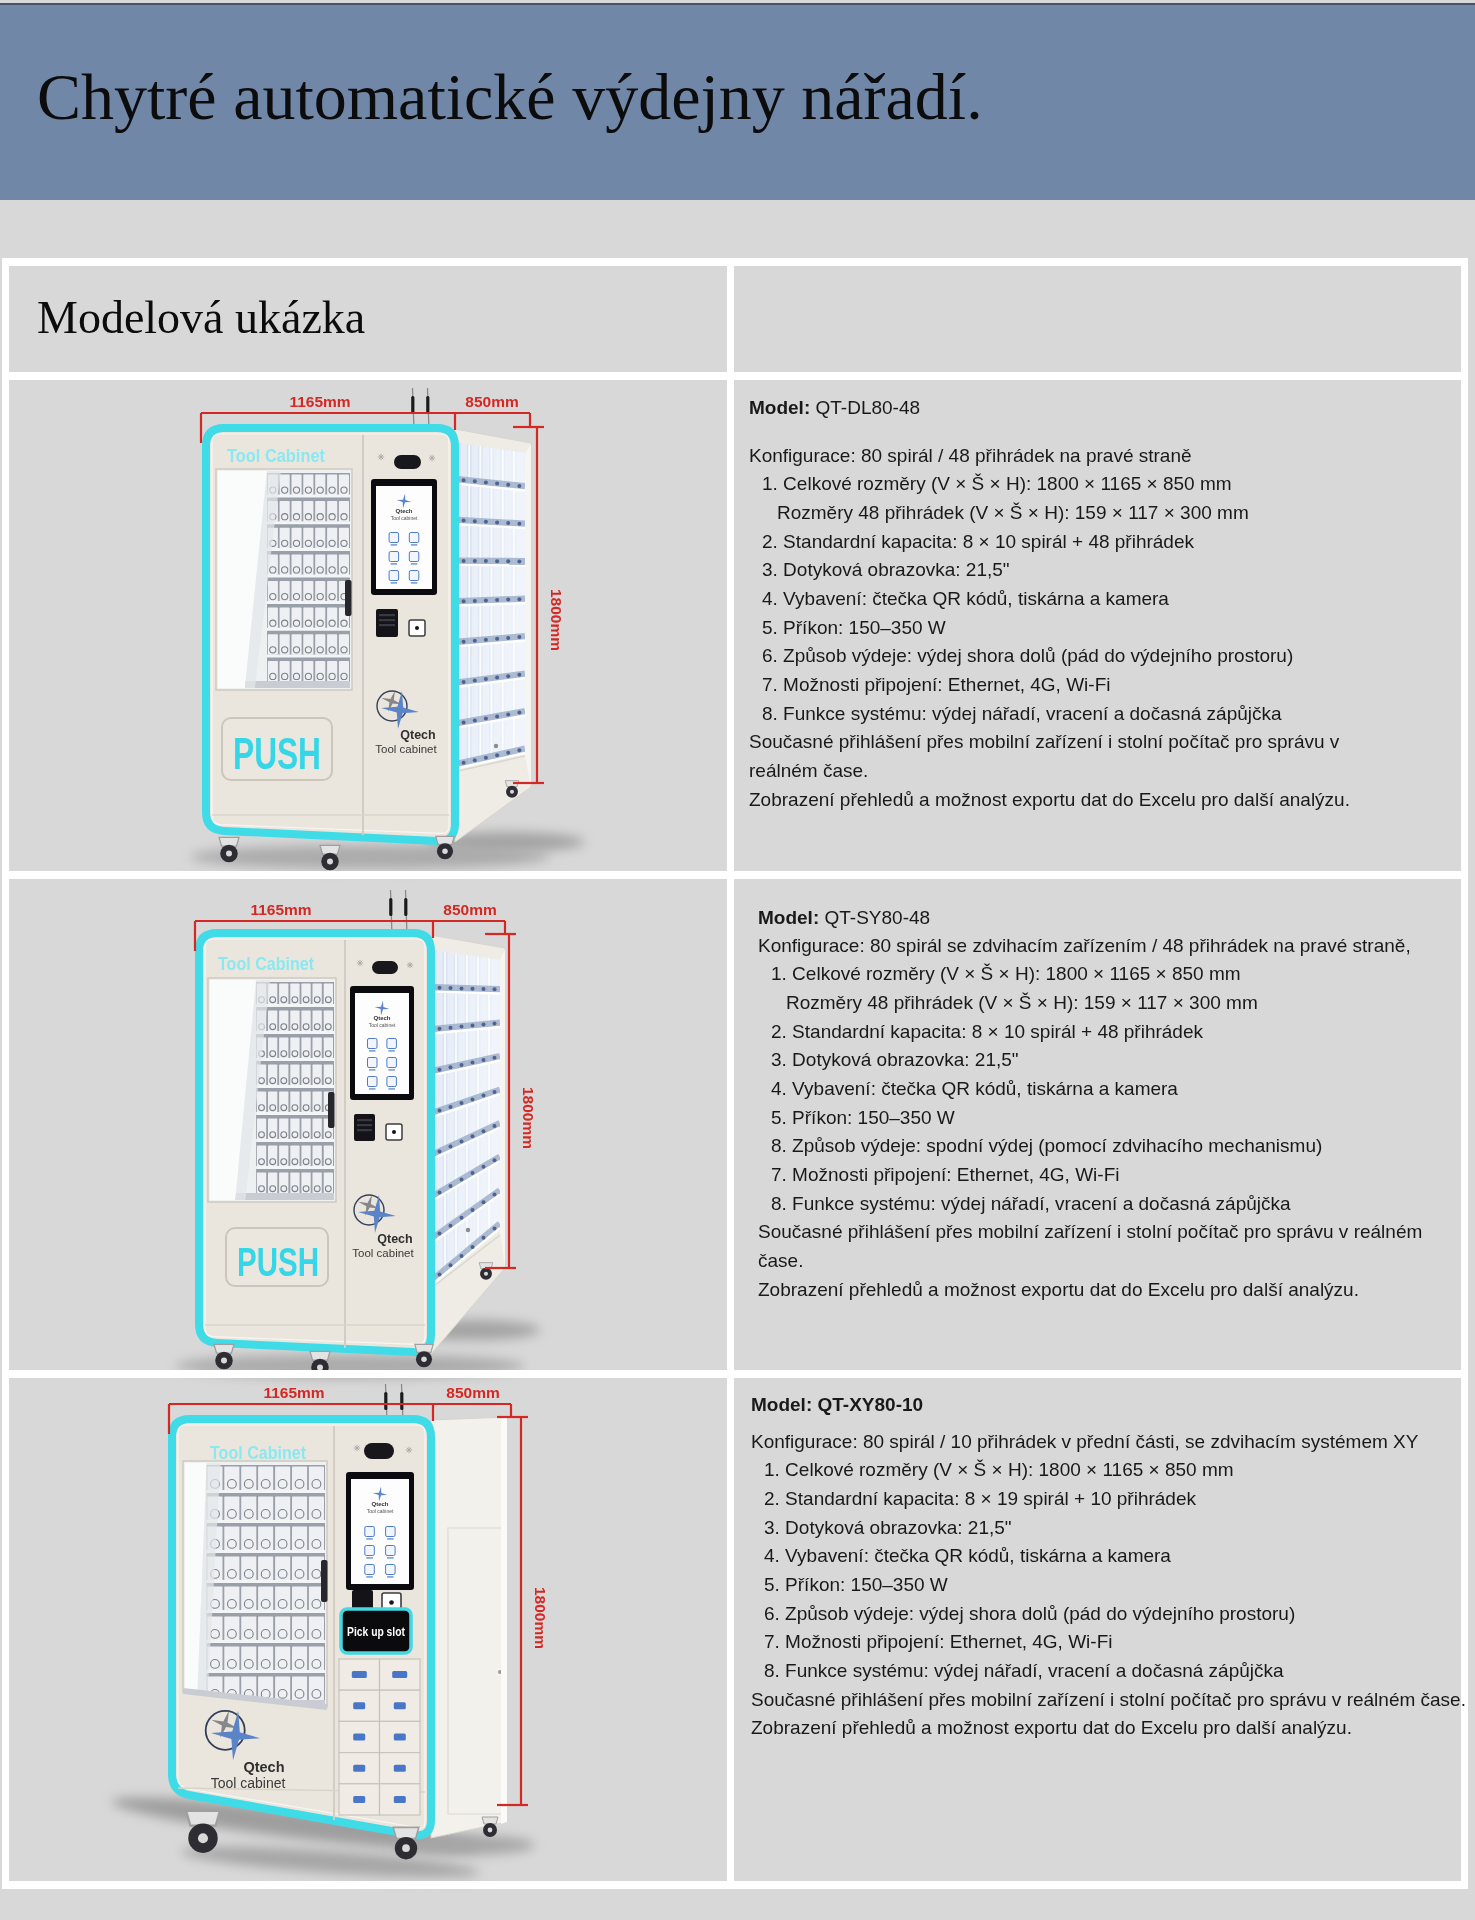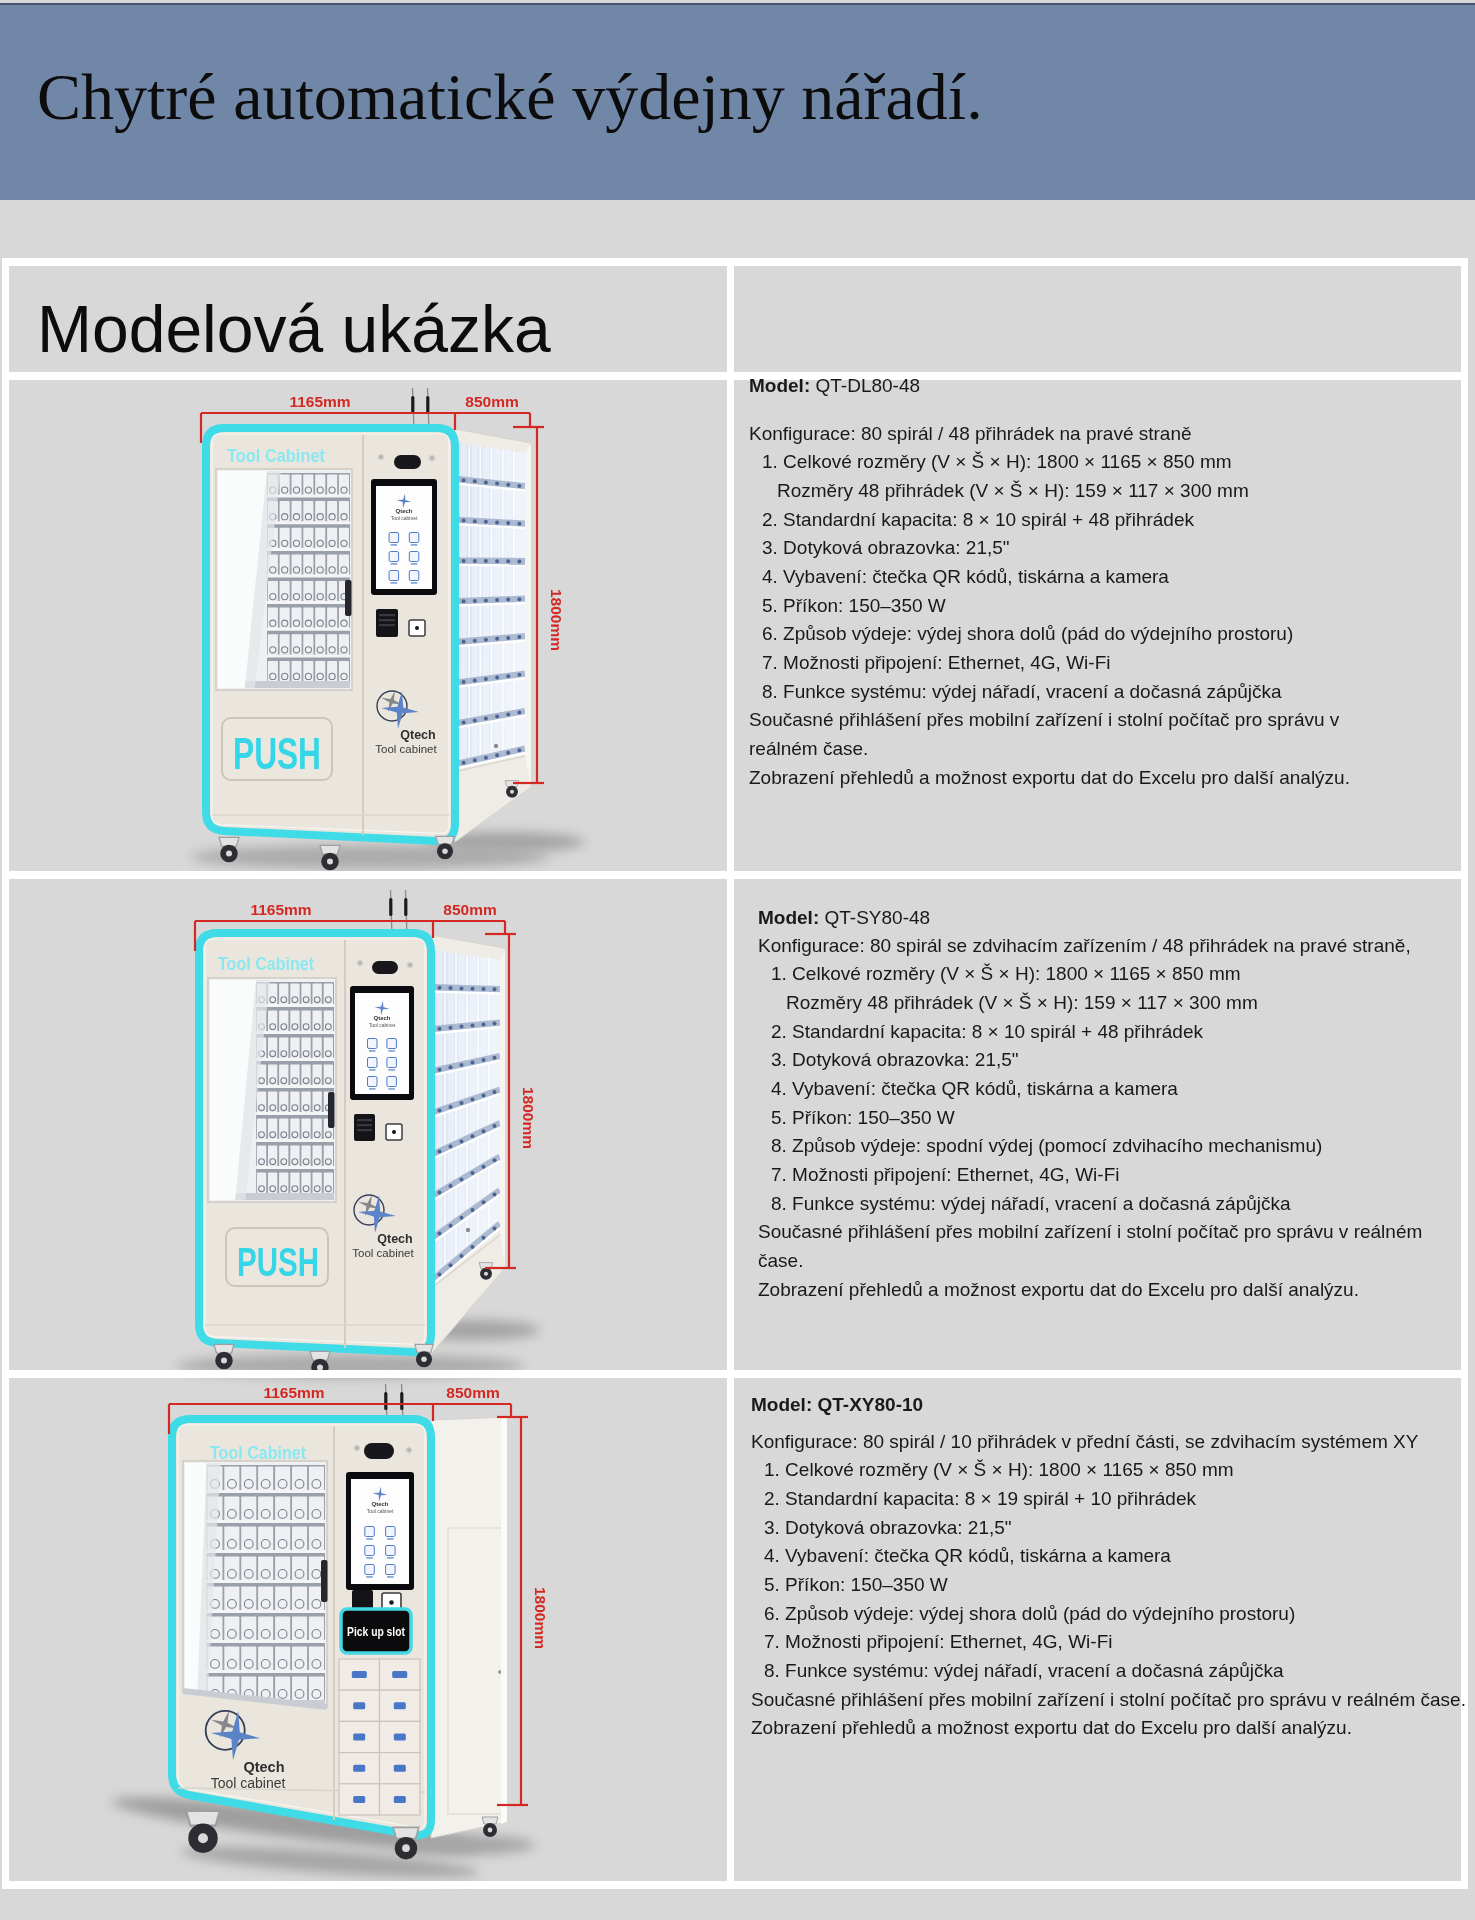--- a/index.html
+++ b/index.html
@@ -1,19 +1,19 @@
 <!DOCTYPE html>
 <html><head>
 <meta charset="utf-8">
 <style>
 html,body{margin:0;padding:0}
 #page{position:relative;width:1475px;height:1920px;background:#d8d8d8;overflow:hidden;font-family:"Liberation Sans",sans-serif}
 #band{position:absolute;left:0;top:3px;width:1475px;height:197px;background:#7187a8;border-top:2px solid #46526a;box-sizing:border-box}
 #title{position:absolute;left:37px;top:59px;font-family:"Liberation Serif",serif;font-size:66px;color:#0c0c0c;white-space:nowrap}
-.hdr{position:absolute;font-family:Liberation Sans, sans-serif;font-size:66px;color:#0c0c0c;white-space:nowrap}
+.hdr{position:absolute;font-family:Liberation Serif, serif;font-size:46px;color:#0c0c0c;white-space:nowrap}
 .bar{position:absolute;background:#ffffff}
 .spec{position:absolute;font-size:19px;line-height:28.66px;color:#191919;white-space:nowrap}
 .spec .i1{padding-left:13px}
 .spec .i2{padding-left:28px}
 b{font-weight:bold}
 </style>
 </head>
 <body>
 <div id="page">
 <div id="band"></div>
@@ -853,21 +853,21 @@
 </svg>
 <div class="bar" style="left:2px;top:258px;width:1466px;height:8px"></div>
 <div class="bar" style="left:2px;top:372px;width:1466px;height:8px"></div>
 <div class="bar" style="left:2px;top:871px;width:1466px;height:8px"></div>
 <div class="bar" style="left:2px;top:1370px;width:1466px;height:8px"></div>
 <div class="bar" style="left:2px;top:1881px;width:1466px;height:8px"></div>
 <div class="bar" style="left:2px;top:258px;width:7px;height:1631px"></div>
 <div class="bar" style="left:727px;top:258px;width:7px;height:1631px"></div>
 <div class="bar" style="left:1461px;top:258px;width:7px;height:1631px"></div>
 <div class="hdr" style="left:37px;top:291px">Modelová ukázka</div>
-<div class="spec" style="left:749px;top:372px">
+<div class="spec" style="left:749px;top:394px">
 <div><b>Model:</b> QT-DL80-48</div>
 <div style="margin-top:19px">Konfigurace: 80 spirál / 48 přihrádek na pravé straně</div>
 <div class="i1">1. Celkové rozměry (V × Š × H): 1800 × 1165 × 850 mm</div>
 <div class="i2">Rozměry 48 přihrádek (V × Š × H): 159 × 117 × 300 mm</div>
 <div class="i1">2. Standardní kapacita: 8 × 10 spirál + 48 přihrádek</div>
 <div class="i1">3. Dotyková obrazovka: 21,5"</div>
 <div class="i1">4. Vybavení: čtečka QR kódů, tiskárna a kamera</div>
 <div class="i1">5. Příkon: 150–350 W</div>
 <div class="i1">6. Způsob výdeje: výdej shora dolů (pád do výdejního prostoru)</div>
 <div class="i1">7. Možnosti připojení: Ethernet, 4G, Wi-Fi</div>

